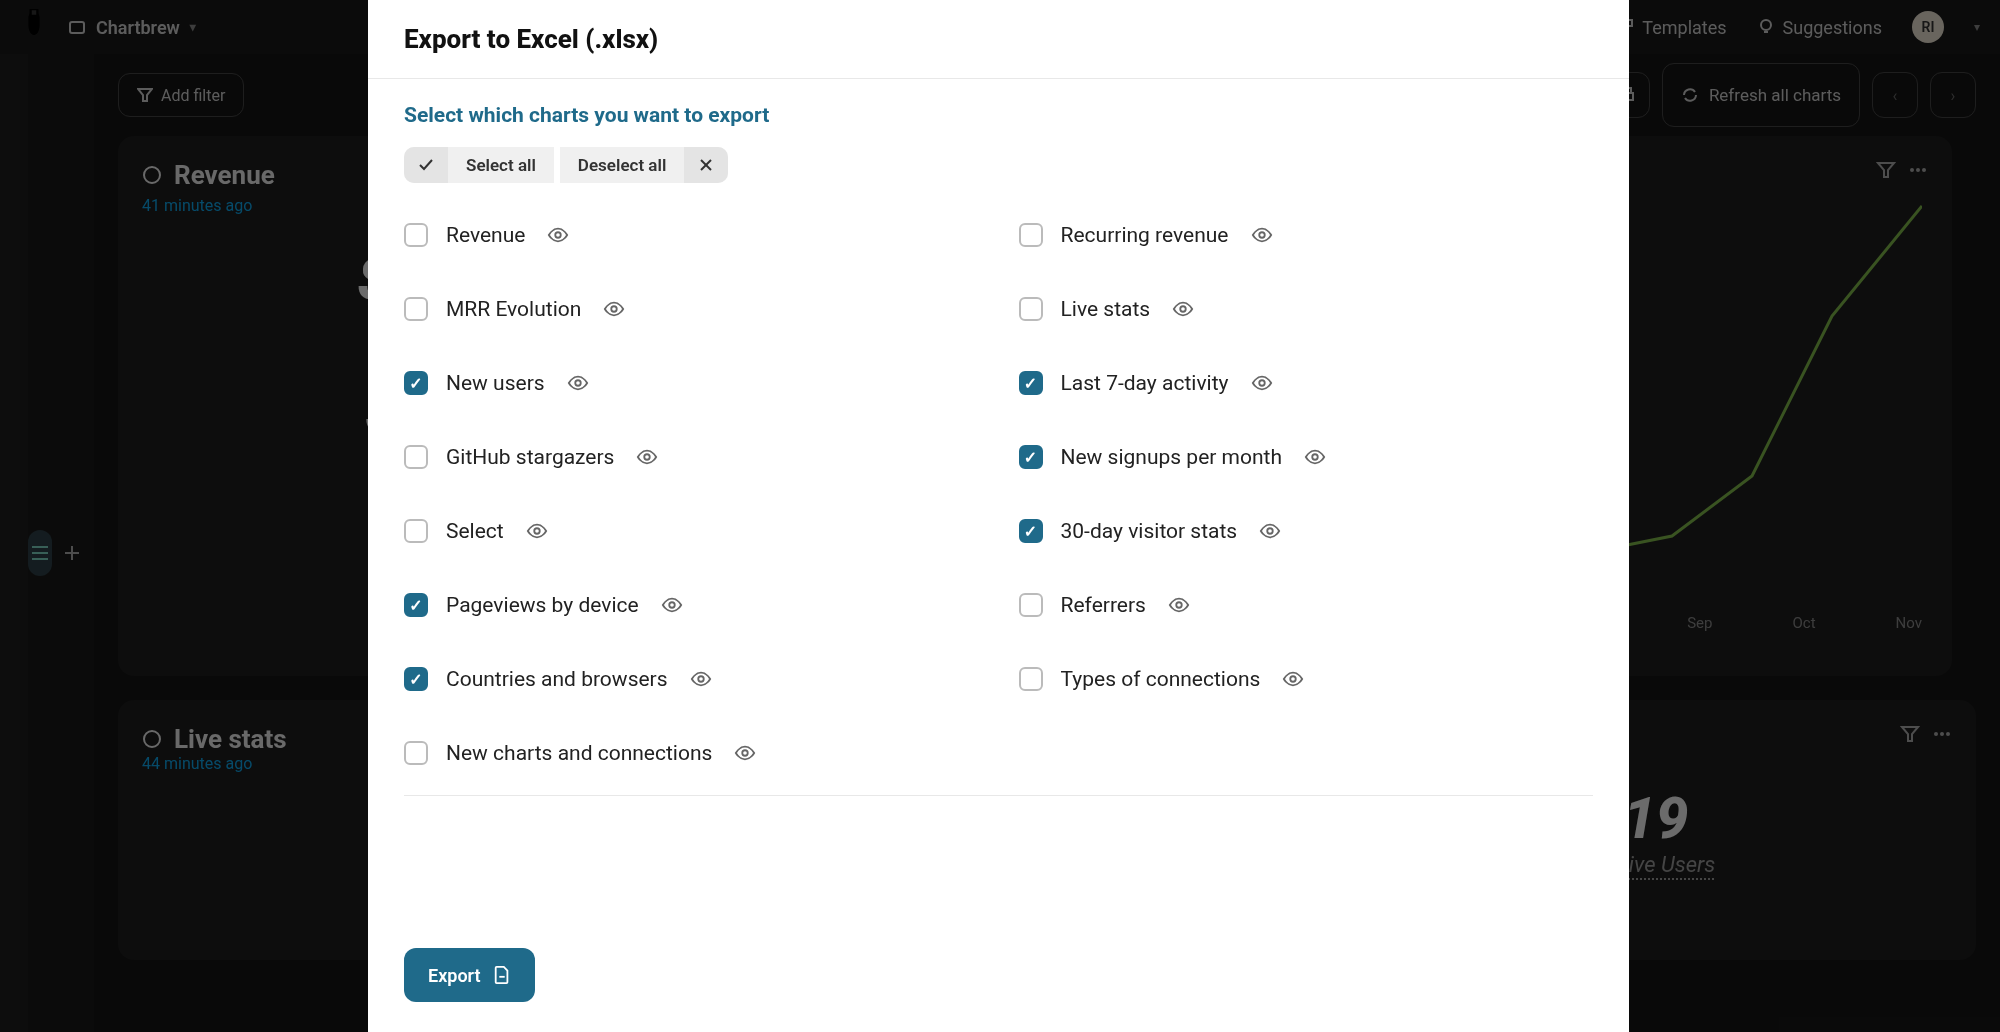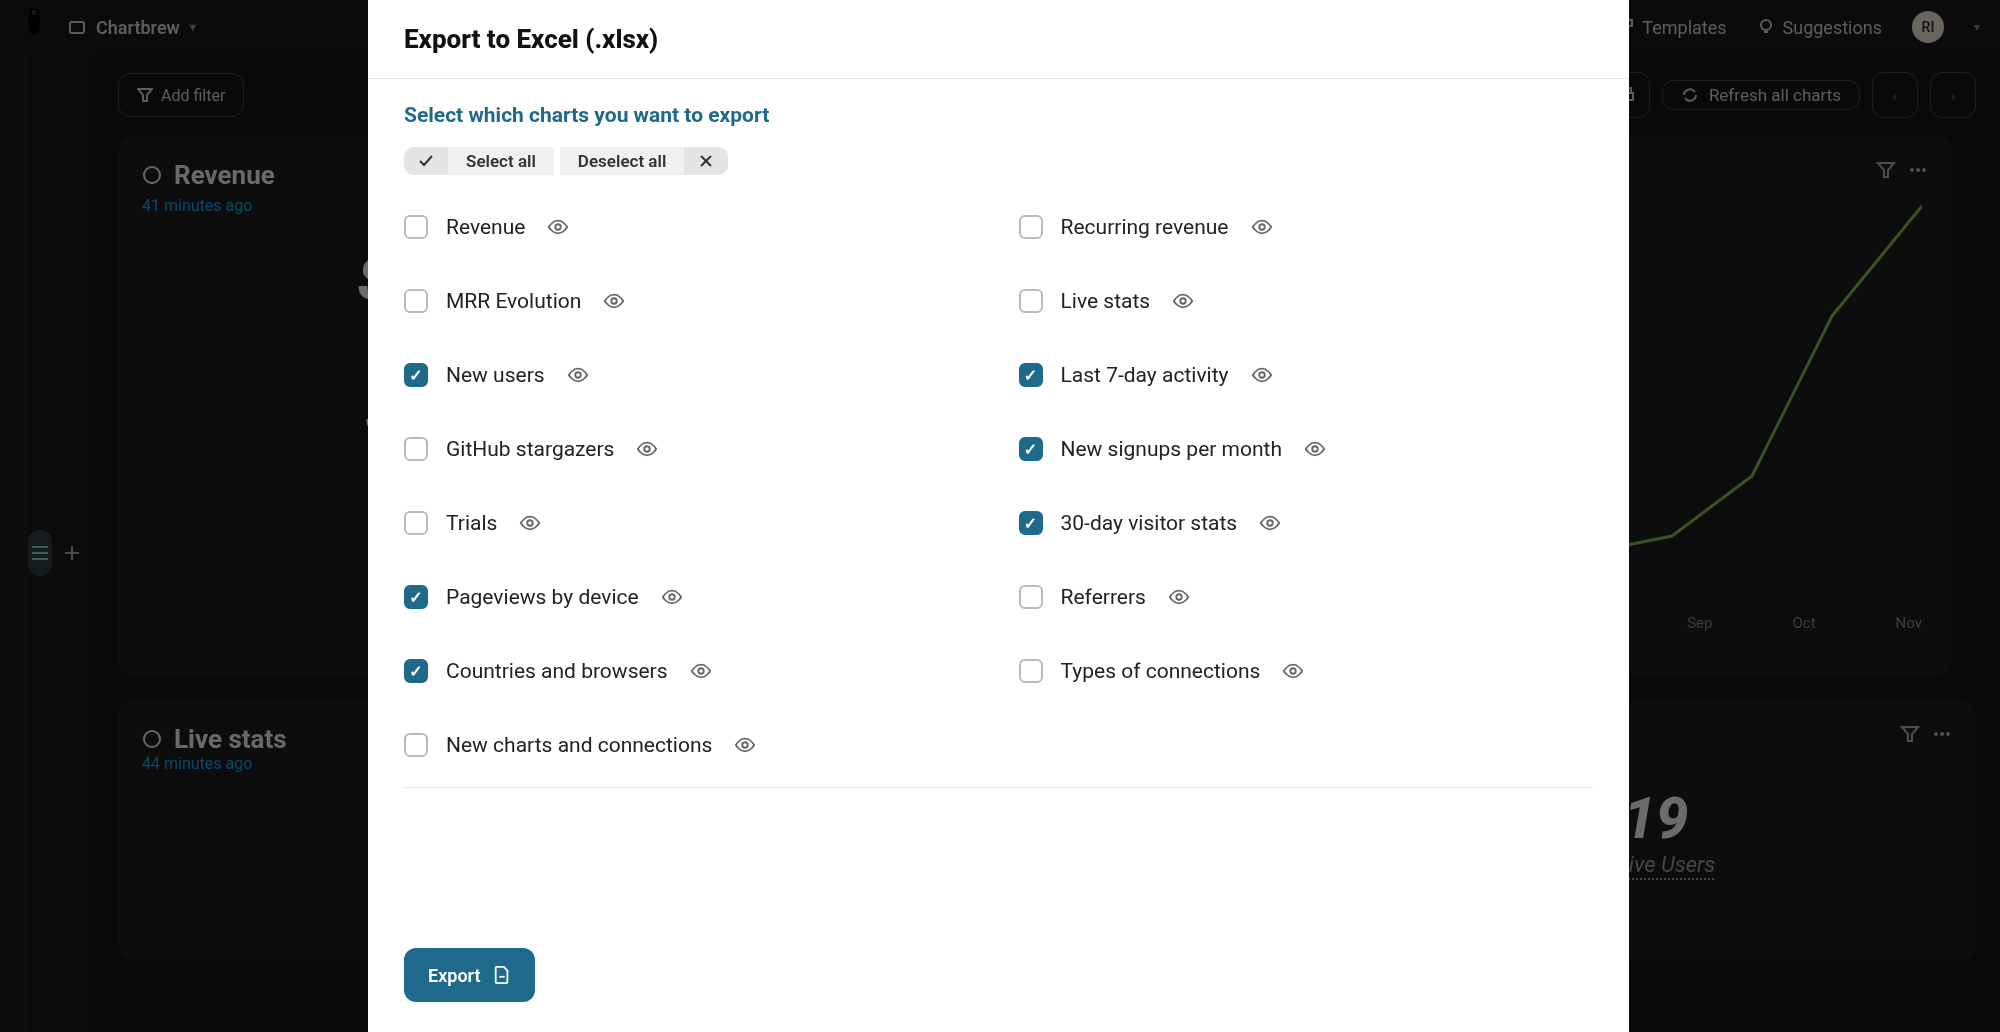--- a/index.html
+++ b/index.html
@@ -19,21 +19,21 @@
 .side-btn { width: 50px; height: 46px; border-radius: 12px; display: flex; align-items: center; justify-content: center; color: #aaa; }
 .side-btn.active { background: #2d3f47; color: #7dd3c0; }
 .side-btn svg { width: 24px; height: 24px; }
 .side-version { margin-top: auto; margin-bottom: 20px; color: #888; font-size: 14px; }
 
 .main { position: absolute; left: 94px; right: 0; top: 54px; bottom: 0; background: #161616; }
 .toolbar { height: 82px; display: flex; align-items: center; padding: 0 24px; gap: 12px; }
 .filter-btn { height: 44px; padding: 0 18px; border: 1px solid #444; border-radius: 12px; color: #ccc; font-size: 16px; display: flex; align-items: center; gap: 8px; background: transparent; }
 .toolbar-spacer { flex: 1; }
 .tb-icon-btn { width: 46px; height: 46px; border: 1px solid #444; border-radius: 12px; display: flex; align-items: center; justify-content: center; color: #ccc; }
-.refresh-btn { height: 30px; padding: 0 18px; border: 1px solid #444; border-radius: 12px; color: #ccc; font-size: 17px; display: flex; align-items: center; gap: 10px; background: transparent; }
+.refresh-btn { height: 64px; padding: 0 18px; border: 1px solid #444; border-radius: 12px; color: #ccc; font-size: 17px; display: flex; align-items: center; gap: 10px; background: transparent; }
 .arrow-btn { width: 46px; height: 46px; border: 1px solid #444; border-radius: 12px; display: flex; align-items: center; justify-content: center; color: #666; }
 
 .cards { padding: 0 24px; display: flex; gap: 24px; flex-wrap: wrap; }
 .card { background: #1e1e1e; border-radius: 16px; padding: 24px; position: relative; }
 .card.w1 { width: 640px; height: 540px; }
 .card.w2 { width: 1170px; height: 540px; }
 .card.wsmall { width: 640px; height: 260px; }
 .card-head { display: flex; align-items: flex-start; justify-content: space-between; }
 .card-title-wrap { display: flex; flex-direction: column; gap: 6px; }
 .card-title { color: #e8e8e8; font-size: 26px; font-weight: 700; display: flex; align-items: center; gap: 12px; }
@@ -48,21 +48,21 @@
 .overlay { position: absolute; inset: 0; background: rgba(0,0,0,0.55); }
 
 
 .modal { position: absolute; left: 368px; top: 0; width: 1261px; height: 1032px; background: #fff; display: flex; flex-direction: column; }
 .modal-header { padding: 24px 36px; }
 .modal-title { font-size: 26px; font-weight: 800; color: #111; }
 .modal-divider { height: 1px; background: #e8e8e8; }
 .modal-body { padding: 24px 36px 0 36px; flex: 1; overflow: auto; }
 .modal-sublabel { font-size: 21px; font-weight: 700; color: #1f6a8a; margin-bottom: 20px; }
 .btn-row { display: flex; gap: 6px; margin-bottom: 40px; }
-.seg-btn { height: 28px; background: #f0f0f0; display: flex; align-items: center; border-radius: 0; font-size: 17px; font-weight: 600; color: #333; }
+.seg-btn { height: 36px; background: #f0f0f0; display: flex; align-items: center; border-radius: 0; font-size: 17px; font-weight: 600; color: #333; }
 .seg-btn .ic { width: 44px; display: flex; align-items: center; justify-content: center; background: #e4e4e4; height: 100%; }
 .seg-btn.left { border-radius: 10px 0 0 10px; }
 .seg-btn.left .ic { border-radius: 10px 0 0 10px; }
 .seg-btn.right { border-radius: 0 10px 10px 0; }
 .seg-btn .lbl { padding: 0 18px; }
 .chart-grid { display: grid; grid-template-columns: 1fr 1fr; gap: 50px 40px; }
 .chart-item { display: flex; align-items: center; gap: 18px; }
 .chk { width: 24px; height: 24px; border: 2px solid #bbb; border-radius: 6px; flex-shrink: 0; display: flex; align-items: center; justify-content: center; }
 .chk.checked { background: #1f6a8a; border-color: #1f6a8a; }
 .chk.checked::after { content: "✓"; color: #fff; font-size: 16px; font-weight: 700; }
@@ -375,21 +375,21 @@
         <div class="chart-item">
           <span class="chk checked"></span>
           <span class="chart-name">New signups per month</span>
           <svg class="eye" viewBox="0 0 24 24">
             <path d="M2 12s4-7 10-7 10 7 10 7-4 7-10 7S2 12 2 12z"></path>
             <circle cx="12" cy="12" r="3"></circle>
           </svg>
         </div>
         <div class="chart-item">
           <span class="chk"></span>
-          <span class="chart-name">Trials</span>
+          <span class="chart-name">Select</span>
           <svg class="eye" viewBox="0 0 24 24">
             <path d="M2 12s4-7 10-7 10 7 10 7-4 7-10 7S2 12 2 12z"></path>
             <circle cx="12" cy="12" r="3"></circle>
           </svg>
         </div>
         <div class="chart-item">
           <span class="chk checked"></span>
           <span class="chart-name">30-day visitor stats</span>
           <svg class="eye" viewBox="0 0 24 24">
             <path d="M2 12s4-7 10-7 10 7 10 7-4 7-10 7S2 12 2 12z"></path>

